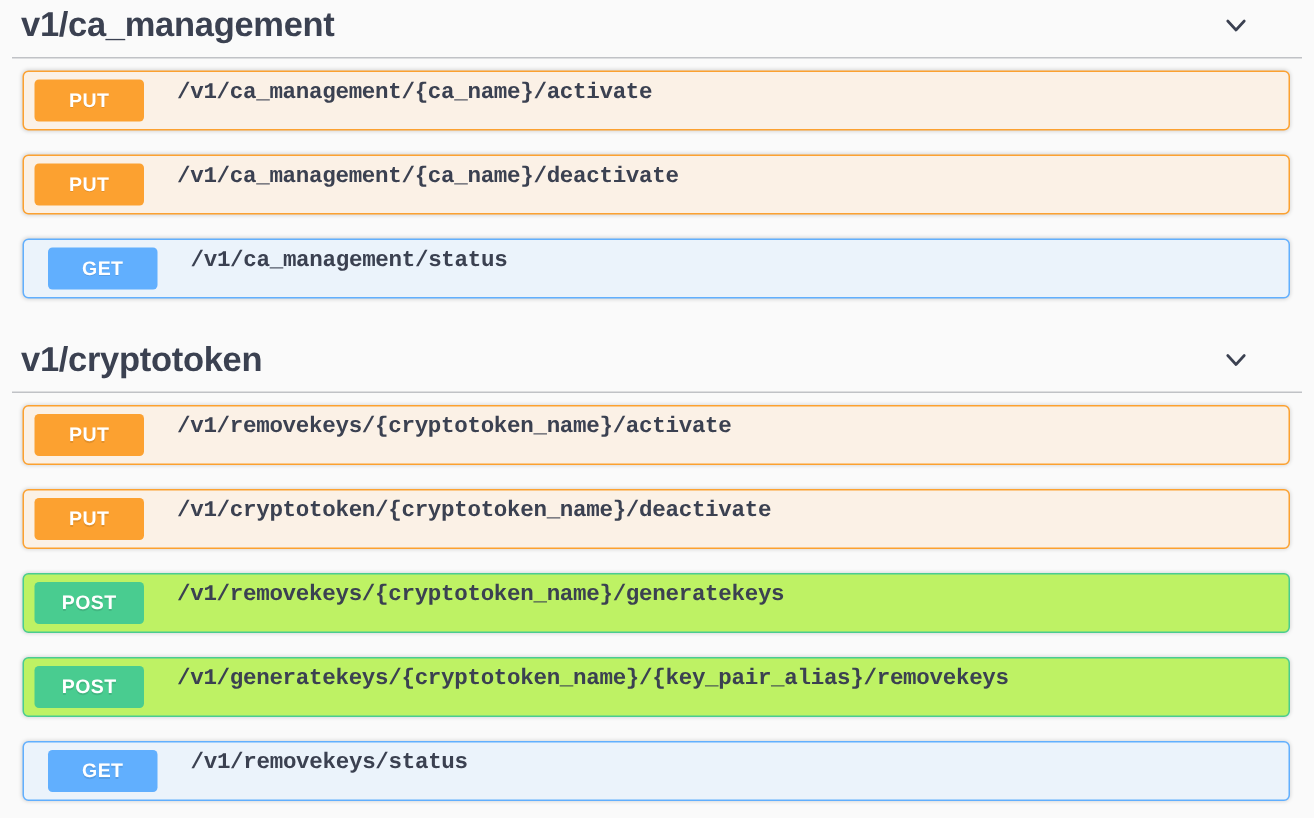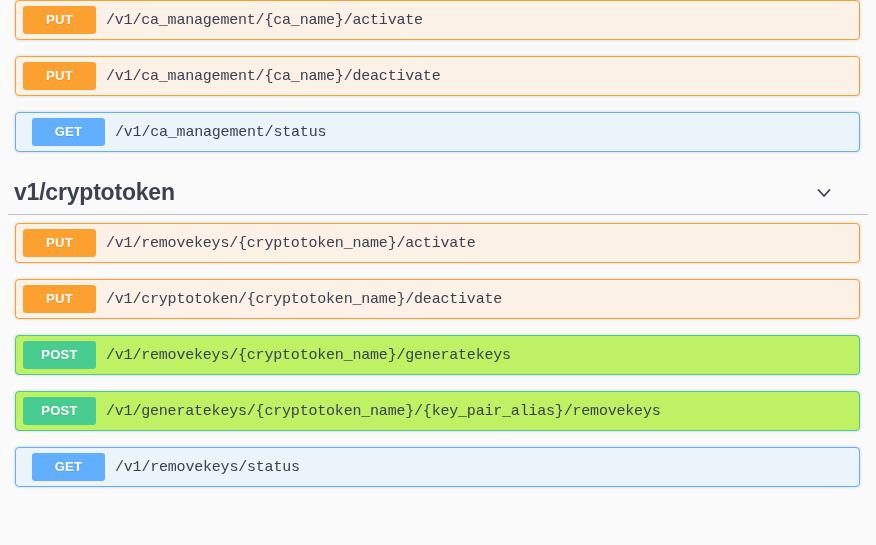--- a/index.html
+++ b/index.html
@@ -56,44 +56,45 @@
     align-items: center;
     box-sizing: border-box;
     height: 40px;
     margin: 0 8px 16px 7px;
     border-radius: 4px;
     border: 1px solid;
     box-shadow: 0 0 3px rgba(0,0,0,0.19);
   }
   .opblock-summary {
     display: flex;
-    align-items: center;
+    align-items: flex-start;
     width: 100%;
     cursor: pointer;
     padding: 0;
+    gap: 12px;
   }
   .method-badge {
     flex: 0 0 auto;
     width: 73px;
     height: 28px;
     line-height: 28px;
     text-align: center;
     border-radius: 3px;
     color: #fff;
     font-family: "Liberation Sans", sans-serif;
     font-size: 13px;
     font-weight: bold;
     letter-spacing: 0.3px;
     margin: 0 10px 0 7px;
     text-shadow: 0 1px 0 rgba(0,0,0,0.1);
   }
   .op-path {
     font-family: "Liberation Mono", monospace;
     font-size: 15px;
-    font-weight: normal;
+    font-weight: bold;
     color: #3b4151;
     white-space: nowrap;
     letter-spacing: -0.2px;
   }
 
   
   .m-get   { background: #61affe; margin-left: 16px; }
   .m-post  { background: #49cc90; }
   .m-put   { background: #fca130; }
 
@@ -101,20 +102,28 @@
   .op-post  { background: #bef264; border-color: #49cc90; }
   .op-put   { background: #fbf1e6; border-color: #fca130; }
 
   .section-gap { height: 8px; }
 </style>
 </head>
 <body>
 
 <div class="page" id="root">
     <div class="opblock-tag-section">
+      <div class="opblock-tag">
+        <span class="tag-title">v1/ca_management</span>
+        <span class="chevron">
+          <svg width="20" height="20" viewBox="0 0 20 20" aria-hidden="true">
+            <path d="M4.5 7 L10 13 L15.5 7" fill="none" stroke="#3b4151" stroke-width="1.8" stroke-linecap="round" stroke-linejoin="round"></path>
+          </svg>
+        </span>
+      </div>
       <div class="opblock op-put">
         <div class="opblock-summary">
           <span class="method-badge m-put">PUT</span>
           <span class="op-path">/v1/ca_management/{ca_name}/activate</span>
         </div>
       </div>
       <div class="opblock op-put">
         <div class="opblock-summary">
           <span class="method-badge m-put">PUT</span>
           <span class="op-path">/v1/ca_management/{ca_name}/deactivate</span>

